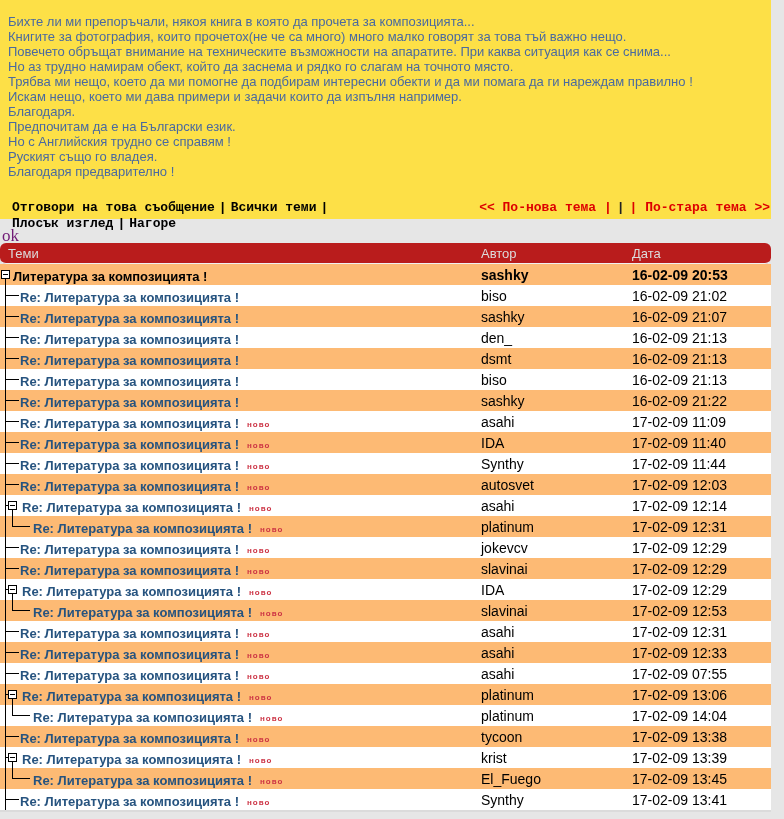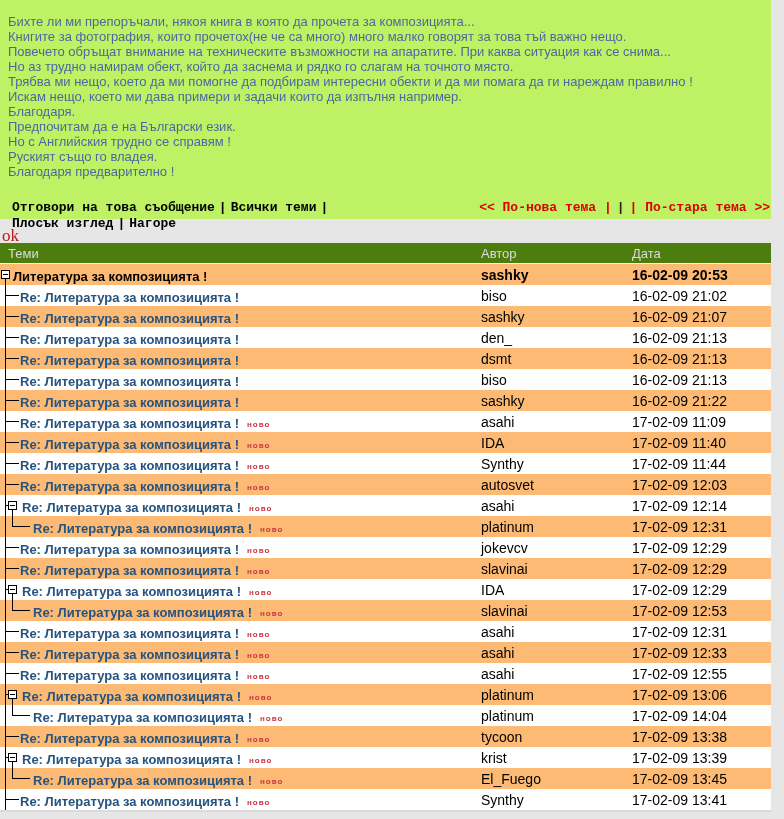--- a/index.html
+++ b/index.html
@@ -4,21 +4,21 @@
 <style>
   html,body{margin:0;padding:0;}
   body{
     width:784px;height:819px;overflow:hidden;
     background:#e6e6e6;
     font-family:"Liberation Sans","DejaVu Sans",sans-serif;
     -webkit-font-smoothing:antialiased;
   }
   .content{width:771px;position:relative;}
   
-  .top-white{background:#bef264;height:219px;box-sizing:border-box;}
+  .top-white{background:#fde047;height:219px;box-sizing:border-box;}
   .clip-strip{height:5px;overflow:hidden;}
   .clip-strip span{display:inline-block;margin:-10px 0 0 13px;font-size:13px;color:#4a6a9f;}
   .message{padding:9px 8px 0 8px;}
   .message div{
     font-size:13px;line-height:15px;color:#4a6a9f;white-space:nowrap;
   }
   .navrow{position:relative;margin-top:21px;padding-left:12px;font-family:Liberation Mono, monospace;}
   .nav-left{
     width:352px;font-size:13px;font-weight:bold;color:#000;line-height:16px;
   }
@@ -26,26 +26,26 @@
   .nav-sep{padding:0 4px;font-weight:bold;}
   .nav-right{
     position:absolute;top:0;right:1px;white-space:nowrap;
     font-size:13px;font-weight:bold;line-height:16px;
   }
   .nav-red{color:#dd0000;cursor:pointer;}
   .nav-mid{color:#222222;padding:0 5px;}
   
   .ok-line{
     font-family:"Liberation Serif","DejaVu Serif",serif;
-    font-size:17px;color:#b91c1c;padding:7px 0 0 2px;height:24px;box-sizing:border-box;
+    font-size:17px;color:#701a75;padding:7px 0 0 2px;height:24px;box-sizing:border-box;
   }
   
   .forum-table{width:771px;}
   .thead{
-    position:relative;height:20px;background:#4d7c0f;border-bottom:1px solid #f0f0f0;
+    position:relative;height:20px;background:#b91c1c;border-bottom:1px solid #f0f0f0;border-radius:6px;
   }
   .thead span{
     position:absolute;top:3px;font-size:13px;color:#dcdcdc;
   }
   .th-topic{left:8px;}
   .th-author{left:481px;}
   .th-date{left:632px;}
   .row{position:relative;height:21px;}
   .row.gray{background:#fdba74;}
   .row.white{background:#ffffff;}
@@ -262,21 +262,21 @@
           <div class="tline h-d1"></div>
           <span class="topic-wrap"><span class="topic">Re: Литература за композицията !</span><span class="novo">ново</span></span>
           <span class="cell-author">asahi</span>
           <span class="cell-date">17-02-09 12:33</span>
         </div>
         <div class="row d1 white">
           <div class="tline v-main"></div>
           <div class="tline h-d1"></div>
           <span class="topic-wrap"><span class="topic">Re: Литература за композицията !</span><span class="novo">ново</span></span>
           <span class="cell-author">asahi</span>
-          <span class="cell-date">17-02-09 12:55</span>
+          <span class="cell-date">17-02-09 07:55</span>
         </div>
         <div class="row d1box gray">
           <div class="tline v-main"></div>
           <div class="tline h-d1b"></div>
           <div class="tbox">
             <div class="minus"></div>
           </div>
           <div class="tline v-sub"></div>
           <span class="topic-wrap"><span class="topic">Re: Литература за композицията !</span><span class="novo">ново</span></span>
           <span class="cell-author">platinum</span>

